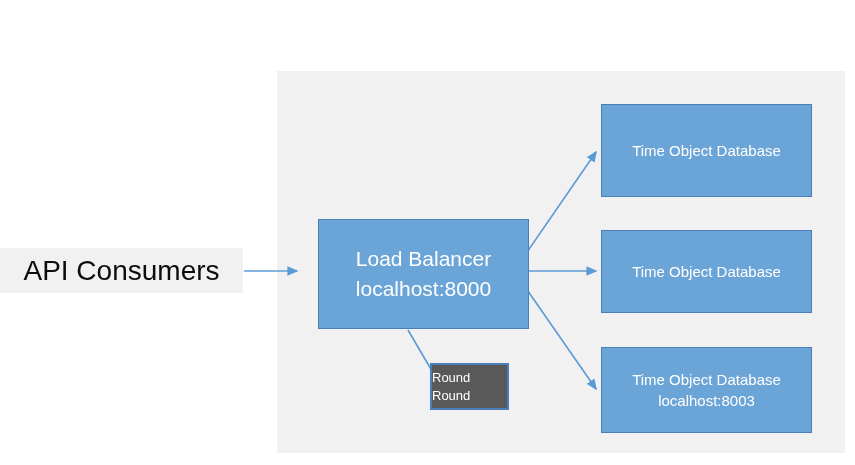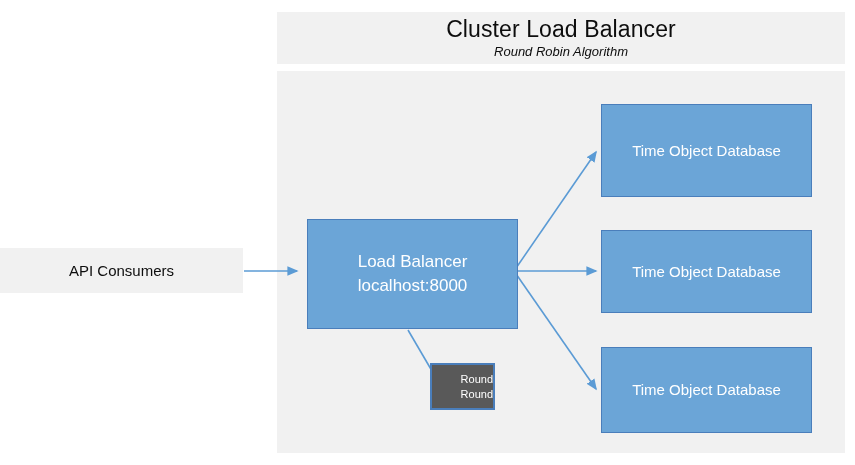--- a/index.html
+++ b/index.html
@@ -60,90 +60,86 @@
     left: 0px;
     top: 248px;
     width: 243px;
     height: 45px;
     background: #f1f1f1;
     display: flex;
     align-items: center;
     justify-content: center;
   }
   .consumers-label {
-    font-size: 15px;
+    font-size: 28px;
     color: #0d0d0d;
   }
 
   
   .node {
     position: absolute;
     background: #6ba5d7;
     border: 1px solid #4a7ebb;
     box-sizing: border-box;
     display: flex;
     flex-direction: column;
     align-items: center;
     justify-content: center;
     color: #ffffff;
     font-size: 15px;
     line-height: 1.42;
     text-align: right;
   }
   .node-lb {
-    left: 307px;
+    left: 318px;
     top: 219px;
     width: 211px;
     height: 110px;
-    font-size: 17px;
+    font-size: 21px;
   }
   .node-db1 { left: 601px; top: 104px; width: 211px; height: 93px; }
   .node-db2 { left: 601px; top: 230px; width: 211px; height: 83px; }
   .node-db3 { left: 601px; top: 347px; width: 211px; height: 86px; }
   .node-line { display: block; white-space: nowrap; }
 
   
   .rr-box {
     position: absolute;
     left: 430px;
     top: 363px;
-    width: 65px;
+    width: 79px;
     height: 47px;
     background: #595959;
     border: 2px solid #4a7ebb;
     box-sizing: border-box;
     display: flex;
     flex-direction: column;
-    align-items: flex-end;
+    align-items: flex-start;
     justify-content: center;
     color: #ffffff;
-    font-size: 11px;
+    font-size: 13px;
     line-height: 1.35;
     text-align: center;
   }
 
   
   .connectors {
     position: absolute;
     left: 0;
     top: 0;
     width: 855px;
     height: 465px;
     pointer-events: none;
   }
 </style>
 </head>
 <body>
 
 <div id="canvas">
 
-  <div class="header-band">
-    <div class="header-title">Cluster Load Balancer</div>
-    <div class="header-subtitle">Round Robin Algorithm</div>
-  </div>
 
   <div class="main-panel"></div>
 
   <svg class="connectors" viewBox="0 0 855 465" xmlns="http://www.w3.org/2000/svg">
     <defs>
       <marker id="arrowhead" markerWidth="7" markerHeight="7" refX="6" refY="3" orient="auto" markerUnits="strokeWidth">
         <path d="M0,0 L7,3 L0,6 z" fill="#5b9bd5"></path>
       </marker>
     </defs>
 
@@ -175,15 +171,16 @@
   <div class="node node-db1">
     <span class="node-line">Time Object Database</span>
   </div>
 
   <div class="node node-db2">
     <span class="node-line">Time Object Database</span>
   </div>
 
   <div class="node node-db3">
     <span class="node-line">Time Object Database</span>
+    <span class="node-line">localhost:8003</span>
   </div>
 
 </div>
 
 </body></html>

